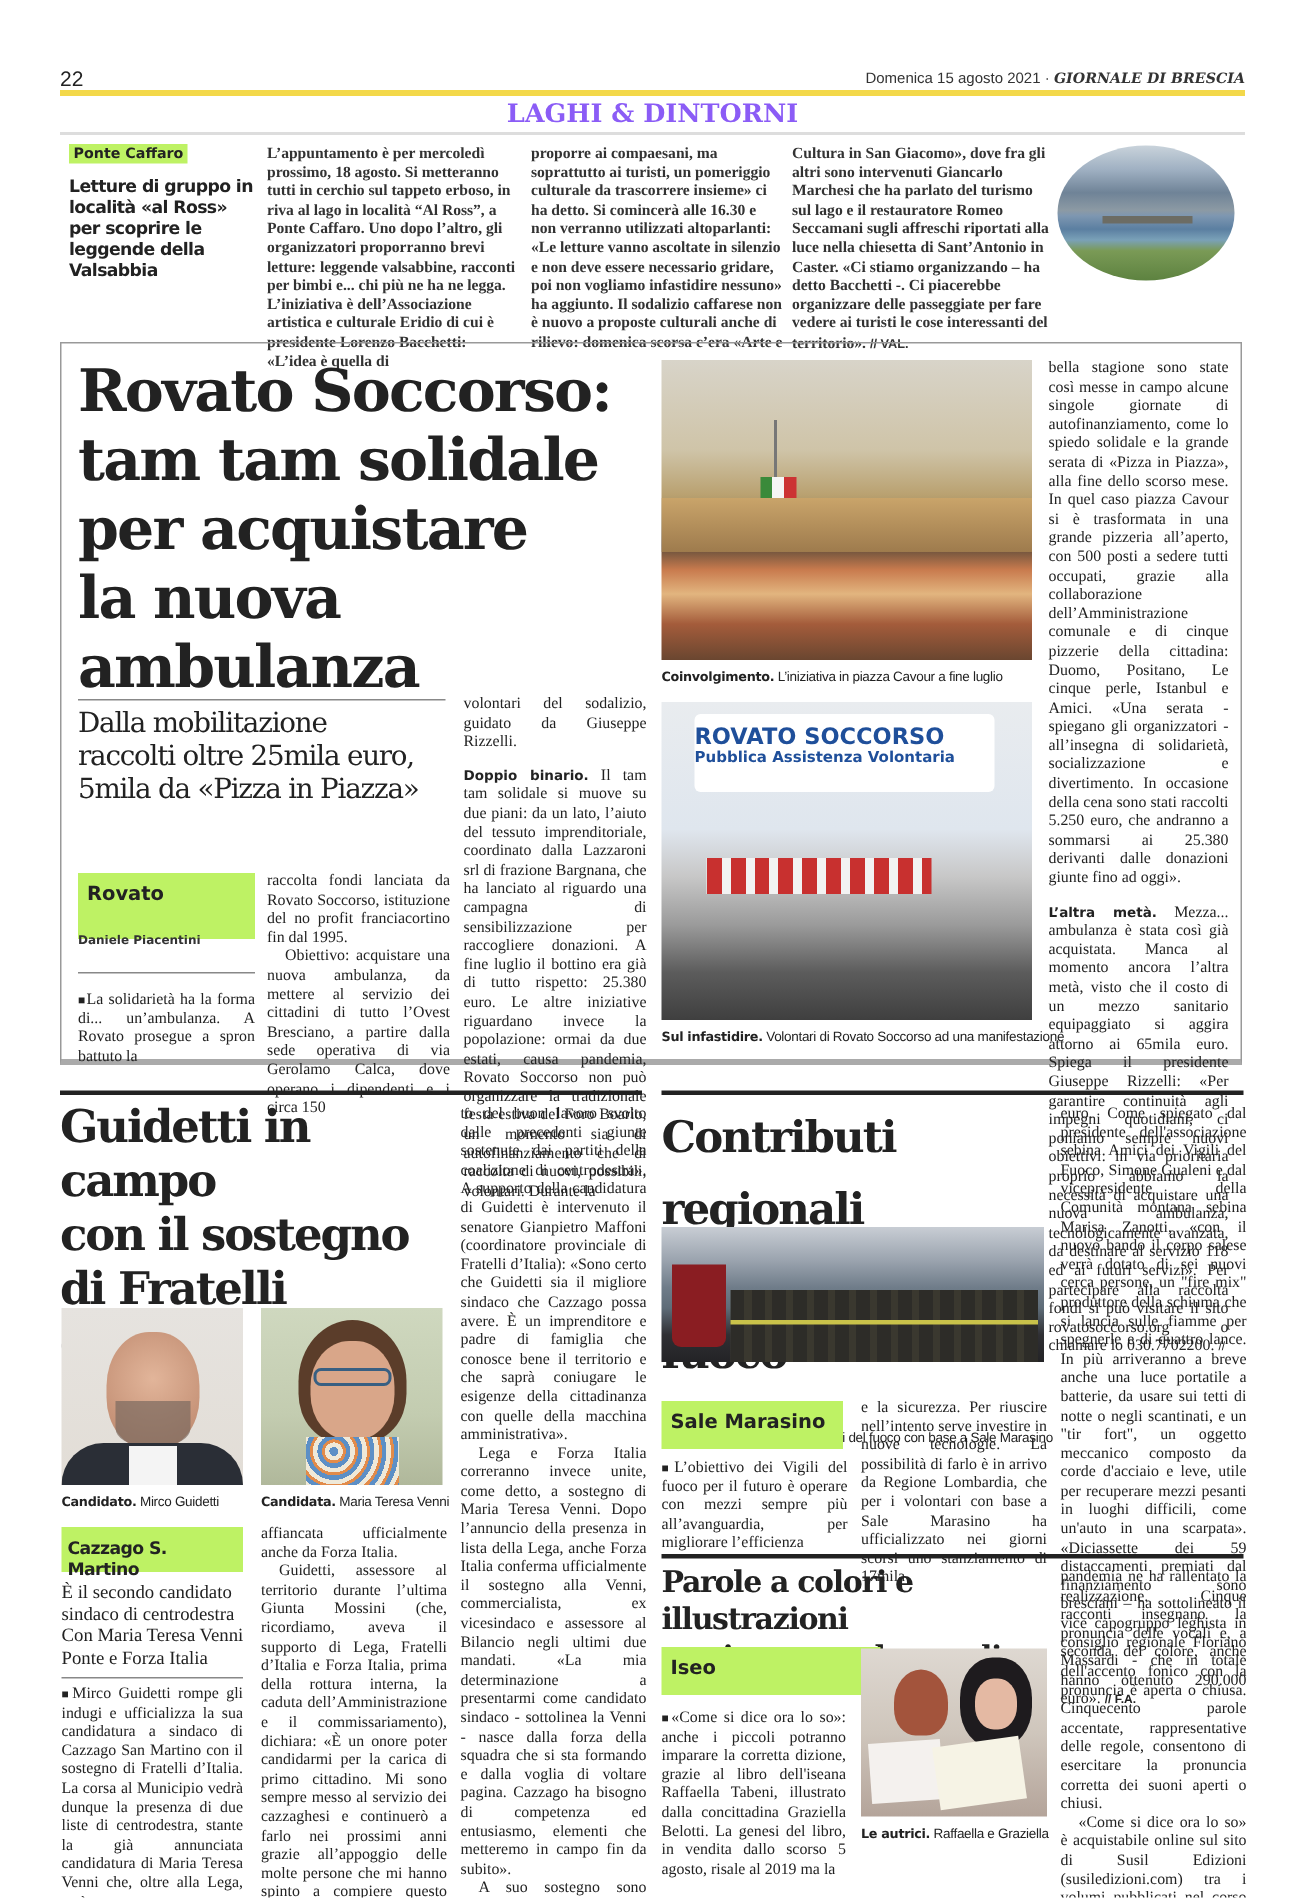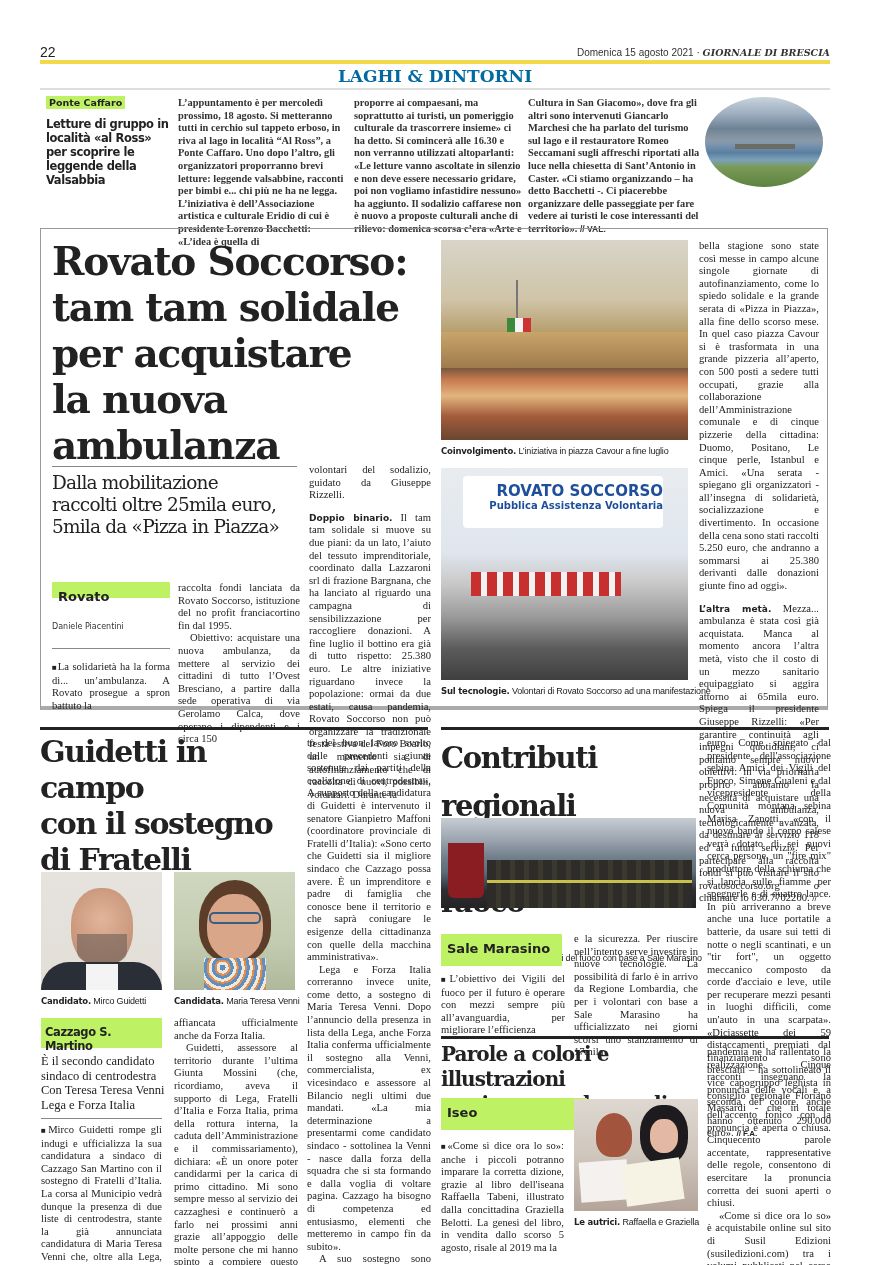--- a/index.html
+++ b/index.html
@@ -24,21 +24,21 @@
 
 <div class="abs" style="left:40px;top:42px;width:790px;height:22px;">
   <span class="abs cond" style="left:0;top:2px;font-size:14px;color:#222;">22</span>
   <div class="abs" style="right:0;top:5px;font-family:'Liberation Sans',sans-serif;font-size:10px;color:#333;">
     <span>Domenica 15 agosto 2021</span>
     <span>·</span>
     <span style="font-family:'DejaVu Serif',serif;font-weight:bold;font-style:italic;font-size:9.5px;">GIORNALE DI BRESCIA</span>
   </div>
 </div>
 <div class="abs" style="left:40px;top:60px;width:790px;height:4px;background:#f3d84a;"></div>
-<div class="abs" style="left:40px;top:64px;width:790px;text-align:center;font-family:'DejaVu Serif',serif;font-weight:bold;font-size:17px;letter-spacing:0px;color:#0369a1;line-height:24px;">LAGHI &amp; DINTORNI</div>
+<div class="abs" style="left:40px;top:64px;width:790px;text-align:center;font-family:'DejaVu Serif',serif;font-weight:bold;font-size:17px;letter-spacing:0px;color:#8b5cf6;line-height:24px;">LAGHI &amp; DINTORNI</div>
 <div class="abs" style="left:40px;top:88px;width:790px;height:2px;background:#ddd;"></div>
 
 <div class="abs yellow-tag" style="left:46px;top:96px;font-size:9.5px;padding:1px 3px;">Ponte Caffaro</div>
 <div class="abs" style="left:46px;top:117px;width:124px;font-family:'DejaVu Sans',sans-serif;font-weight:bold;font-size:11.5px;line-height:14px;letter-spacing:-0.4px;color:#222;">Letture di gruppo in località «al Ross» per scoprire le leggende della Valsabbia</div>
 <div class="abs" style="left:178px;top:97px;width:168px;font-family:'Liberation Serif',serif;font-weight:bold;font-size:10.4px;line-height:12.6px;color:#333;">L’appuntamento è per mercoledì prossimo, 18 agosto. Si metteranno tutti in cerchio sul tappeto erboso, in riva al lago in località “Al Ross”, a Ponte Caffaro. Uno dopo l’altro, gli organizzatori proporranno brevi letture: leggende valsabbine, racconti per bimbi e... chi più ne ha ne legga. L’iniziativa è dell’Associazione artistica e culturale Eridio di cui è presidente Lorenzo Bacchetti: «L’idea è quella di</div>
 <div class="abs" style="left:354px;top:97px;width:168px;font-family:'Liberation Serif',serif;font-weight:bold;font-size:10.4px;line-height:12.6px;color:#333;">proporre ai compaesani, ma soprattutto ai turisti, un pomeriggio culturale da trascorrere insieme» ci ha detto. Si comincerà alle 16.30 e non verranno utilizzati altoparlanti: «Le letture vanno ascoltate in silenzio e non deve essere necessario gridare, poi non vogliamo infastidire nessuno» ha aggiunto. Il sodalizio caffarese non è nuovo a proposte culturali anche di rilievo: domenica scorsa c’era «Arte e</div>
 <div class="abs" style="left:528px;top:97px;width:172px;font-family:'Liberation Serif',serif;font-weight:bold;font-size:10.4px;line-height:12.6px;color:#333;">
   <span>Cultura in San Giacomo», dove fra gli altri sono intervenuti Giancarlo Marchesi che ha parlato del turismo sul lago e il restauratore Romeo Seccamani sugli affreschi riportati alla luce nella chiesetta di Sant’Antonio in Caster. «Ci stiamo organizzando – ha detto Bacchetti -. Ci piacerebbe organizzare delle passeggiate per fare vedere ai turisti le cose interessanti del territorio».</span>
   <span style="font-family:'Liberation Sans',sans-serif;font-size:8.5px;">// VAL.</span>
 </div>
@@ -53,24 +53,24 @@
   <div>per acquistare</div>
   <div>la nuova ambulanza</div>
 </div>
 
 <div class="abs" style="left:52px;top:466px;width:245px;height:1px;background:#888;"></div>
 <div class="abs" style="left:52px;top:472px;width:250px;font-family:'DejaVu Serif',serif;font-size:18.5px;line-height:22px;letter-spacing:-0.8px;color:#222;">
   <div>Dalla mobilitazione</div>
   <div>raccolti oltre 25mila euro,</div>
   <div>5mila da «Pizza in Piazza»</div>
 </div>
-<div class="abs yellow-tag" style="left:52px;top:582px;width:118px;height:16px;">
+<div class="abs yellow-tag" style="left:52px;top:582px;width:118px;height:44px;">
   <span style="position:absolute;left:6px;top:7px;font-size:13px;">Rovato</span>
 </div>
-<div class="abs" style="left:52px;top:622px;font-family:'DejaVu Sans',sans-serif;font-weight:normal;font-size:8px;color:#333;">Daniele Piacentini</div>
+<div class="abs" style="left:52px;top:622px;font-family:'DejaVu Sans',sans-serif;font-weight:bold;font-size:8px;color:#333;">Daniele Piacentini</div>
 <div class="abs" style="left:52px;top:648px;width:118px;height:1px;background:#888;"></div>
 <div class="abs body-serif justify sq" style="left:52px;top:661px;width:118px;">La solidarietà ha la forma di... un’ambulanza. A Rovato prosegue a spron battuto la</div>
 <div class="abs body-serif justify" style="left:178px;top:582px;width:122px;">
   <p>raccolta fondi lanciata da Rovato Soccorso, istituzione del no profit franciacortino fin dal 1995.</p>
   <p class="indent">Obiettivo: acquistare una nuova ambulanza, da mettere al servizio dei cittadini di tutto l’Ovest Bresciano, a partire dalla sede operativa di via Gerolamo Calca, dove operano i dipendenti e i circa 150</p>
 </div>
 <div class="abs body-serif justify" style="left:309px;top:464px;width:122px;">
   <p style="margin-bottom:10px;">volontari del sodalizio, guidato da Giuseppe Rizzelli.</p>
   <p><b style="font-family:'DejaVu Sans',sans-serif;font-size:9px;">Doppio binario.</b> <span>Il tam tam solidale si muove su due piani: da un lato, l’aiuto del tessuto imprenditoriale, coordinato dalla Lazzaroni srl di frazione Bargnana, che ha lanciato al riguardo una campagna di sensibilizzazione per raccogliere donazioni. A fine luglio il bottino era già di tutto rispetto: 25.380 euro. Le altre iniziative riguardano invece la popolazione: ormai da due estati, causa pandemia, Rovato Soccorso non può organizzare la tradizionale festa estiva del Foro Boario, un momento sia di autofinanziamento che di raccolta di nuovi, possibili, volontari. Durante la</span></p>
 </div>
@@ -78,28 +78,28 @@
 <div class="abs photo" style="left:441px;top:240px;width:247px;height:200px;background:linear-gradient(180deg,#d8d4c9 0%,#cfc4a8 30%,#b9a170 45%,#8e7a55 55%,#5d4c3a 62%,#c97b4e 70%,#e2b57f 78%,#a45c3b 88%,#6a4630 100%);">
   <div class="abs" style="left:75px;top:40px;width:2px;height:80px;background:#777;"></div>
   <div class="abs" style="left:66px;top:78px;width:24px;height:16px;background:linear-gradient(90deg,#3a8a3a 33%,#f5f5f5 33% 66%,#cc3333 66%);"></div>
   <div class="abs" style="left:0;top:92px;width:247px;height:36px;background:linear-gradient(180deg,#c9a46a,#9e7b4d);"></div>
 </div>
 <div class="abs caption" style="left:441px;top:446px;">
   <b>Coinvolgimento.</b>
   <span>L’iniziativa in piazza Cavour a fine luglio</span>
 </div>
 <div class="abs photo" style="left:441px;top:468px;width:247px;height:212px;background:linear-gradient(180deg,#e9ecef 0%,#dfe6ee 40%,#c7c7c7 55%,#9b9b9b 70%,#5c5c5c 85%,#3f3f3f 100%);">
-  <div class="abs" style="left:22px;top:8px;width:200px;height:52px;background:#fff;border-radius:4px;text-align:right;">
+  <div class="abs" style="left:22px;top:8px;width:200px;height:52px;background:#fff;border-radius:4px;text-align:left;">
     <div style="font-family:'DejaVu Sans',sans-serif;font-weight:bold;font-size:15px;color:#1f4f9a;margin-top:6px;">ROVATO SOCCORSO</div>
     <div style="font-family:'DejaVu Sans',sans-serif;font-weight:bold;font-size:10px;color:#1f4f9a;">Pubblica Assistenza Volontaria</div>
   </div>
   <div class="abs" style="left:30px;top:104px;width:150px;height:24px;background:repeating-linear-gradient(90deg,#c8302f 0 10px,#f2f2f2 10px 16px);"></div>
 </div>
 <div class="abs caption" style="left:441px;top:686px;">
-  <b>Sul tecnologie.</b>
+  <b>Sul infastidire.</b>
   <span>Volontari di Rovato Soccorso ad una manifestazione</span>
 </div>
 
 <div class="abs body-serif justify" style="left:699px;top:240px;width:120px;">
   <p style="margin-bottom:10px;">bella stagione sono state così messe in campo alcune singole giornate di autofinanziamento, come lo spiedo solidale e la grande serata di «Pizza in Piazza», alla fine dello scorso mese. In quel caso piazza Cavour si è trasformata in una grande pizzeria all’aperto, con 500 posti a sedere tutti occupati, grazie alla collaborazione dell’Amministrazione comunale e di cinque pizzerie della cittadina: Duomo, Positano, Le cinque perle, Istanbul e Amici. «Una serata - spiegano gli organizzatori - all’insegna di solidarietà, socializzazione e divertimento. In occasione della cena sono stati raccolti 5.250 euro, che andranno a sommarsi ai 25.380 derivanti dalle donazioni giunte fino ad oggi».</p>
   <p><b style="font-family:'DejaVu Sans',sans-serif;font-size:9px;">L’altra metà.</b> <span>Mezza... ambulanza è stata così già acquistata. Manca al momento ancora l’altra metà, visto che il costo di un mezzo sanitario equipaggiato si aggira attorno ai 65mila euro. Spiega il presidente Giuseppe Rizzelli: «Per garantire continuità agli impegni quotidiani, ci poniamo sempre nuovi obiettivi: in via prioritaria proprio abbiamo la necessità di acquistare una nuova ambulanza, tecnologicamente avanzata, da destinare al servizio 118 ed ai futuri servizi». Per partecipare alla raccolta fondi si può visitare il sito rovatosoccorso.org o chiamare lo 030.7702200.</span> <span style="font-family:'Liberation Sans',sans-serif;font-size:8px;">//</span></p>
 </div>
 
 <div class="abs rule" style="left:40px;top:727px;width:388px;height:3px;"></div>
 <div class="abs hl" style="left:40px;top:734px;width:265px;font-size:30px;line-height:36px;letter-spacing:-1.4px;">
@@ -123,21 +123,21 @@
   <div class="abs" style="left:35px;top:40px;width:52px;height:12px;border:2px solid #385f82;border-radius:5px;box-sizing:border-box;"></div>
   <div class="abs" style="left:30px;top:86px;width:62px;height:32px;background:repeating-radial-gradient(circle at 30% 30%,#5c8fc6 0 3px,#efe9d9 3px 6px,#e28b4a 6px 8px);"></div>
 </div>
 <div class="abs caption" style="left:174px;top:996px;">
   <b>Candidata.</b>
   <span>Maria Teresa Venni</span>
 </div>
 <div class="abs yellow-tag" style="left:41px;top:1018px;width:121px;height:30px;">
   <span style="position:absolute;left:4px;top:7px;font-size:11.5px;letter-spacing:-0.4px;">Cazzago S. Martino</span>
 </div>
-<div class="abs" style="left:41px;top:1054px;width:125px;font-family:'Liberation Serif',serif;font-size:12.5px;line-height:14.5px;color:#222;">È il secondo candidato sindaco di centrodestra Con Teresa Teresa Venni Lega e Forza Italia</div>
+<div class="abs" style="left:41px;top:1054px;width:125px;font-family:'Liberation Serif',serif;font-size:12.5px;line-height:14.5px;color:#222;">È il secondo candidato sindaco di centrodestra Con Maria Teresa Venni Ponte e Forza Italia</div>
 <div class="abs" style="left:41px;top:1118px;width:121px;height:1px;background:#888;"></div>
 <div class="abs body-serif justify sq" style="left:41px;top:1124px;width:121px;">Mirco Guidetti rompe gli indugi e ufficializza la sua candidatura a sindaco di Cazzago San Martino con il sostegno di Fratelli d’Italia. La corsa al Municipio vedrà dunque la presenza di due liste di centrodestra, stante la già annunciata candidatura di Maria Teresa Venni che, oltre alla Lega, sarà</div>
 <div class="abs body-serif justify" style="left:174px;top:1017px;width:124px;">
   <p>affiancata ufficialmente anche da Forza Italia.</p>
   <p class="indent">Guidetti, assessore al territorio durante l’ultima Giunta Mossini (che, ricordiamo, aveva il supporto di Lega, Fratelli d’Italia e Forza Italia, prima della rottura interna, la caduta dell’Amministrazione e il commissariamento), dichiara: «È un onore poter candidarmi per la carica di primo cittadino. Mi sono sempre messo al servizio dei cazzaghesi e continuerò a farlo nei prossimi anni grazie all’appoggio delle molte persone che mi hanno spinto a compiere questo passo. Mi concentrerò sul confronto con le persone e sul proseguimen-</p>
 </div>
 <div class="abs body-serif justify" style="left:307px;top:737px;width:124px;">
   <p>to del buon lavoro svolto dalle precedenti giunte sostenute dai partiti della coalizione di centrodestra». A supporto della candidatura di Guidetti è intervenuto il senatore Gianpietro Maffoni (coordinatore provinciale di Fratelli d’Italia): «Sono certo che Guidetti sia il migliore sindaco che Cazzago possa avere. È un imprenditore e padre di famiglia che conosce bene il territorio e che saprà coniugare le esigenze della cittadinanza con quelle della macchina amministrativa».</p>
   <p class="indent">Lega e Forza Italia correranno invece unite, come detto, a sostegno di Maria Teresa Venni. Dopo l’annuncio della presenza in lista della Lega, anche Forza Italia conferma ufficialmente il sostegno alla Venni, commercialista, ex vicesindaco e assessore al Bilancio negli ultimi due mandati. «La mia determinazione a presentarmi come candidato sindaco - sottolinea la Venni - nasce dalla forza della squadra che si sta formando e dalla voglia di voltare pagina. Cazzago ha bisogno di competenza ed entusiasmo, elementi che metteremo in campo fin da subito».</p>
   <p class="indent"><span>A suo sostegno sono intervenuti i i referenti provinciali di Lega, Alberto Bertagna, e Forza Italia, Alessandro Mattinzoli: «Oggi si inizia la campagna elettorale con grande entusiasmo e con la concretezza che caratterizza il centrodestra, per vincere a Cazzago San Martino così come in tutti gli altri Comuni bresciani che andranno al voto».</span> </p>

